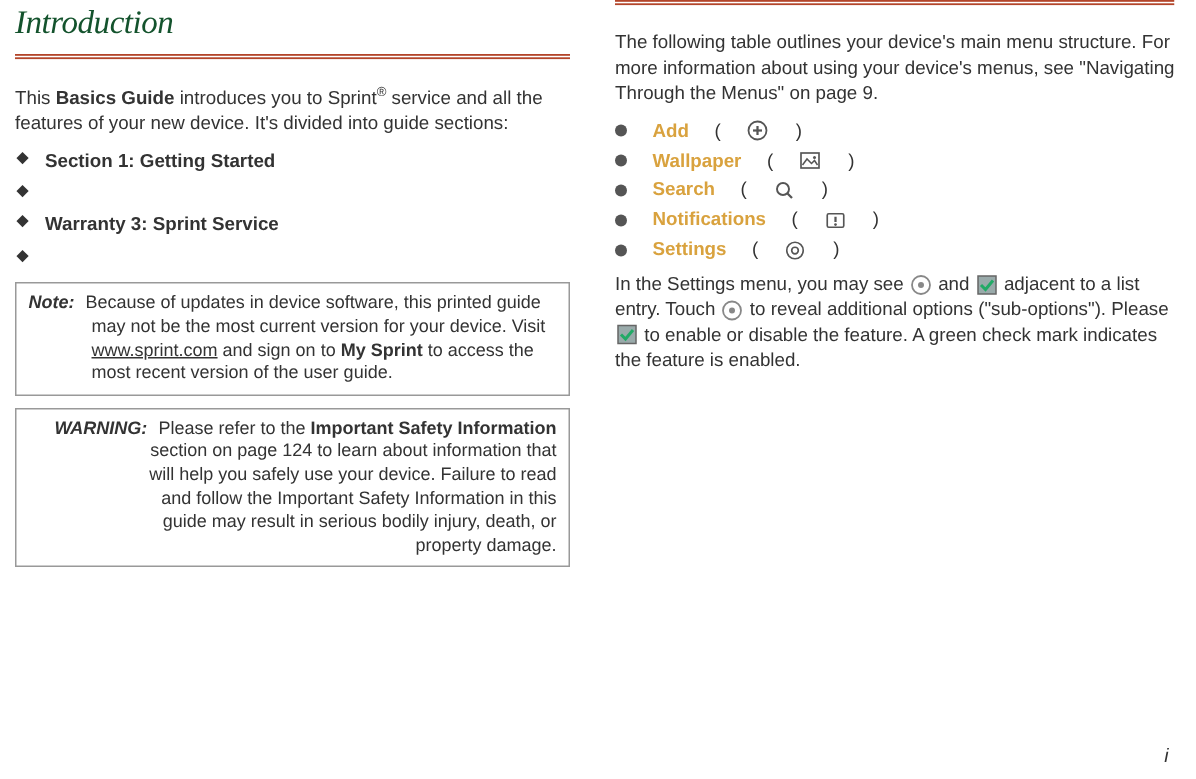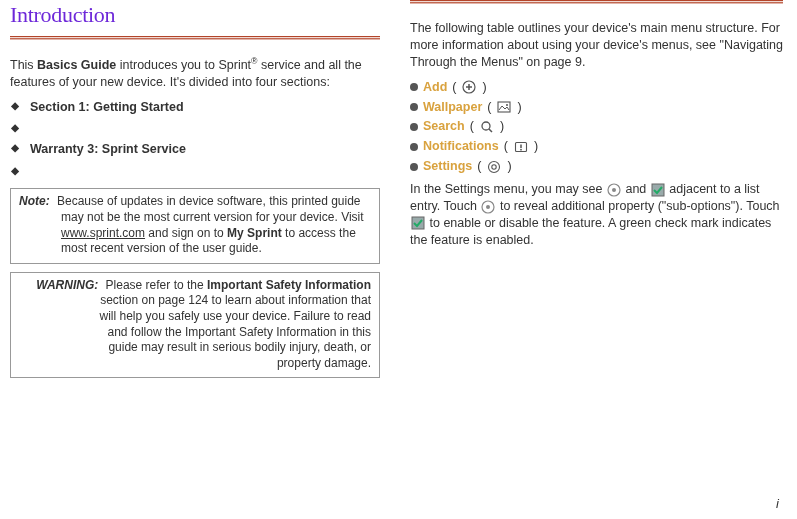--- a/index.html
+++ b/index.html
@@ -22,21 +22,22 @@
       gap: 30px;
       padding: 0 14px 0 10px;
     }
     .col {
       flex: 1;
       min-width: 0;
     }
     .col-left { flex: 0 0 370px; }
     .col-right { flex: 1; }
     h1 {
-      color: #6d28d9;
+      color: #14532d;
+      font-style: italic;
       font-weight: normal;
       font-size: 22px;
       margin-bottom: 6px;
       font-family: Georgia, 'Times New Roman', serif;
       letter-spacing: -0.3px;
     }
     .hr {
       height: 4px;
       margin-bottom: 16px;
     }
@@ -89,21 +90,21 @@
       text-indent: -70px;
       text-align: right;
     }
     ul.menu {
       list-style: none;
       margin: 4px 0 6px 0;
     }
     ul.menu li {
       display: flex;
       align-items: center;
-      gap: 5px;
+      gap: 17px;
       margin-bottom: 3px;
     }
     .bullet {
       width: 8px; height: 8px;
       background: #555;
       border-radius: 50%;
       flex-shrink: 0;
     }
     .mini-icon {
       display: inline-flex;
@@ -140,21 +141,21 @@
   <div class="col col-left">
     <h1>Introduction</h1>
     <div class="hr">
       <svg viewBox="0 0 370 4" preserveAspectRatio="none">
           <rect x="0" y="0" width="370" height="1.2" fill="#b3452a"></rect>
           <rect x="0" y="2.2" width="370" height="1.2" fill="#b3452a"></rect>
         </svg>
     </div>
 
     <p class="para">
-      <span>This </span><span class="bold">Basics Guide</span><span> introduces you to Sprint</span><span class="sup">®</span><span> service and all the features of your new device. It's divided into four sections:</span>
+      <span>This </span><span class="bold">Basics Guide</span><span> introduces you to Sprint</span><span class="sup">®</span><span> service and all the features of your new device. It's divided into guide sections:</span>
     </p>
 
     <ul class="sections">
       <li>
         <span class="diamond">◆</span>
         <span><span>Section 1:</span> <span>Getting Started</span></span>
       </li>
       <li>
         <span class="diamond">◆</span>
       </li>
@@ -274,21 +275,21 @@
             <path d="M3 7 L6 10 L11 4" fill="none" stroke="#2a6" stroke-width="2"></path>
           </svg>
         </span>
       <span> adjacent to a list entry. Touch </span>
       <span class="inline-icon">
           <svg viewBox="0 0 14 14">
             <circle cx="7" cy="7" r="6" fill="none" stroke="#888" stroke-width="1.2"></circle>
             <circle cx="7" cy="7" r="2" fill="#888"></circle>
           </svg>
         </span>
-      <span> to reveal additional property ("sub-options"). Touch </span>
+      <span> to reveal additional options ("sub-options"). Please </span>
       <span class="inline-icon">
           <svg viewBox="0 0 14 14">
             <rect x="1" y="1" width="12" height="12" fill="#9aa" stroke="#666" stroke-width="1"></rect>
             <path d="M3 7 L6 10 L11 4" fill="none" stroke="#2a6" stroke-width="2"></path>
           </svg>
         </span>
       <span> to enable or disable the feature. A green check mark indicates the feature is enabled.</span>
     </p>
   </div>
 </div>

